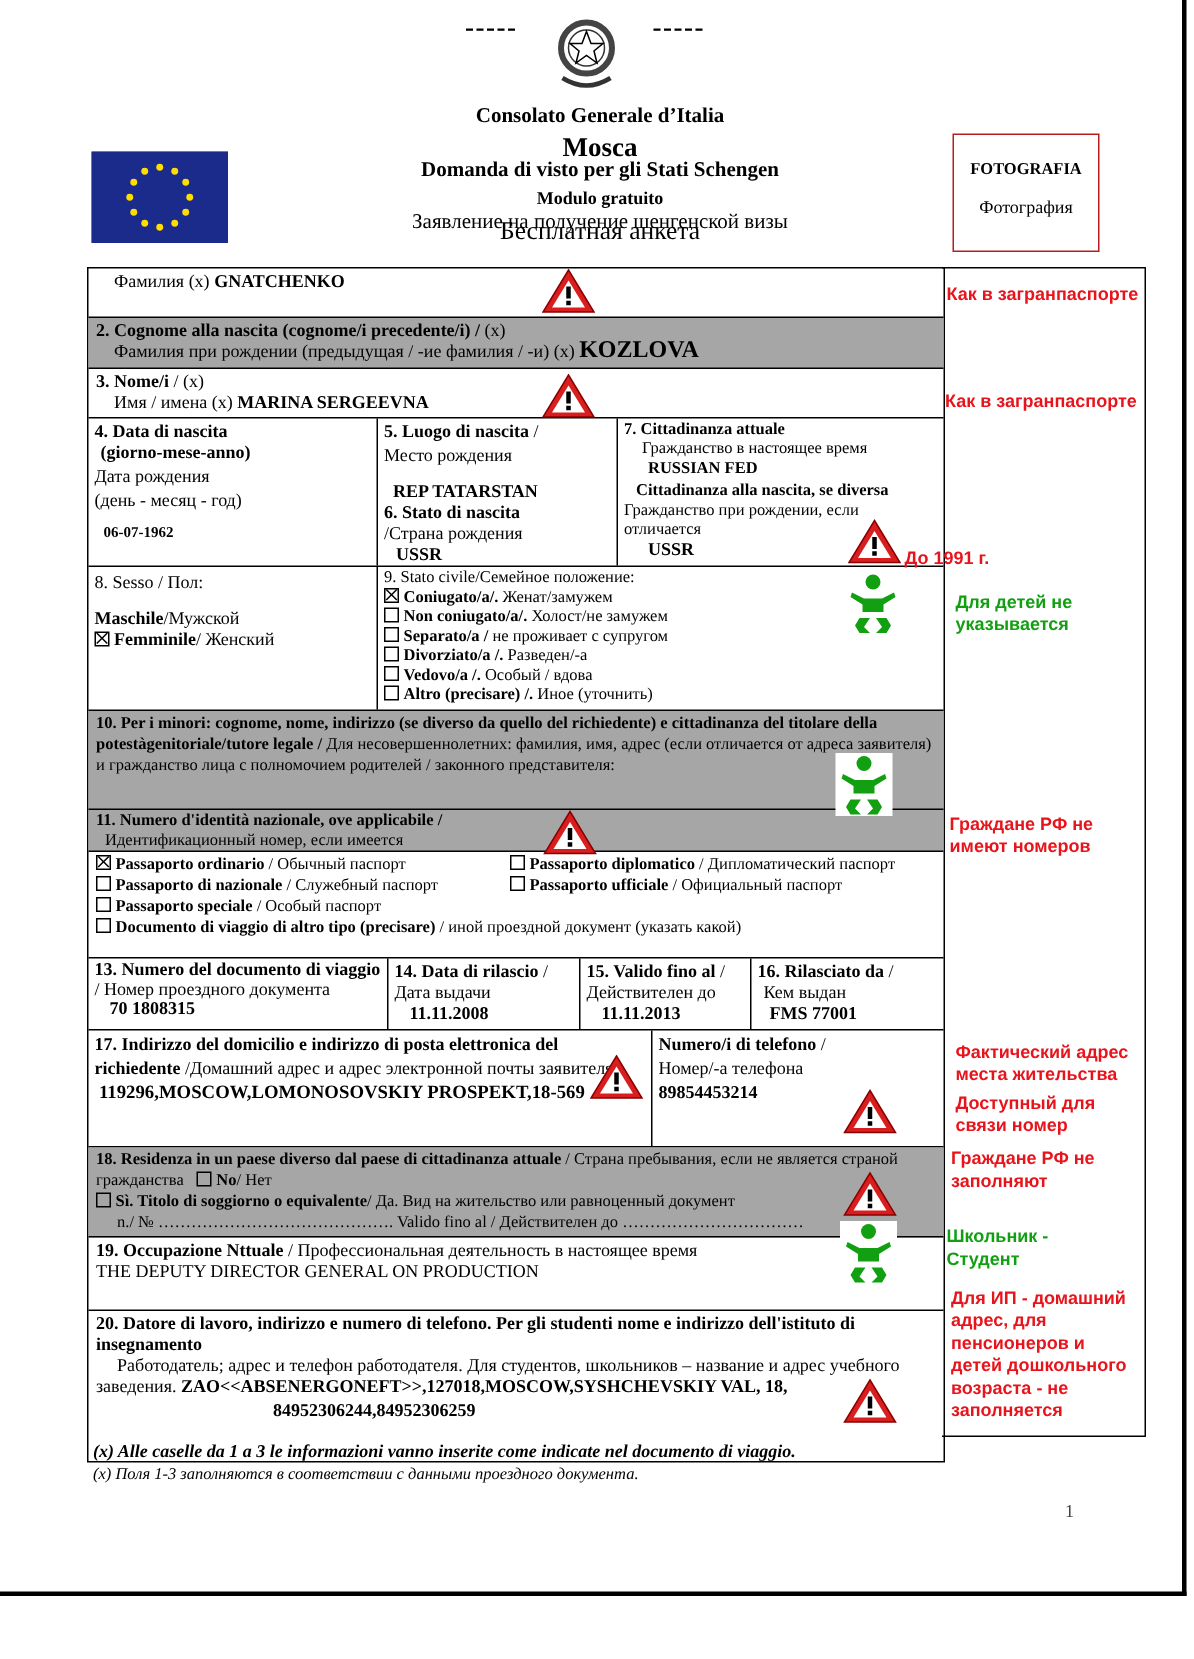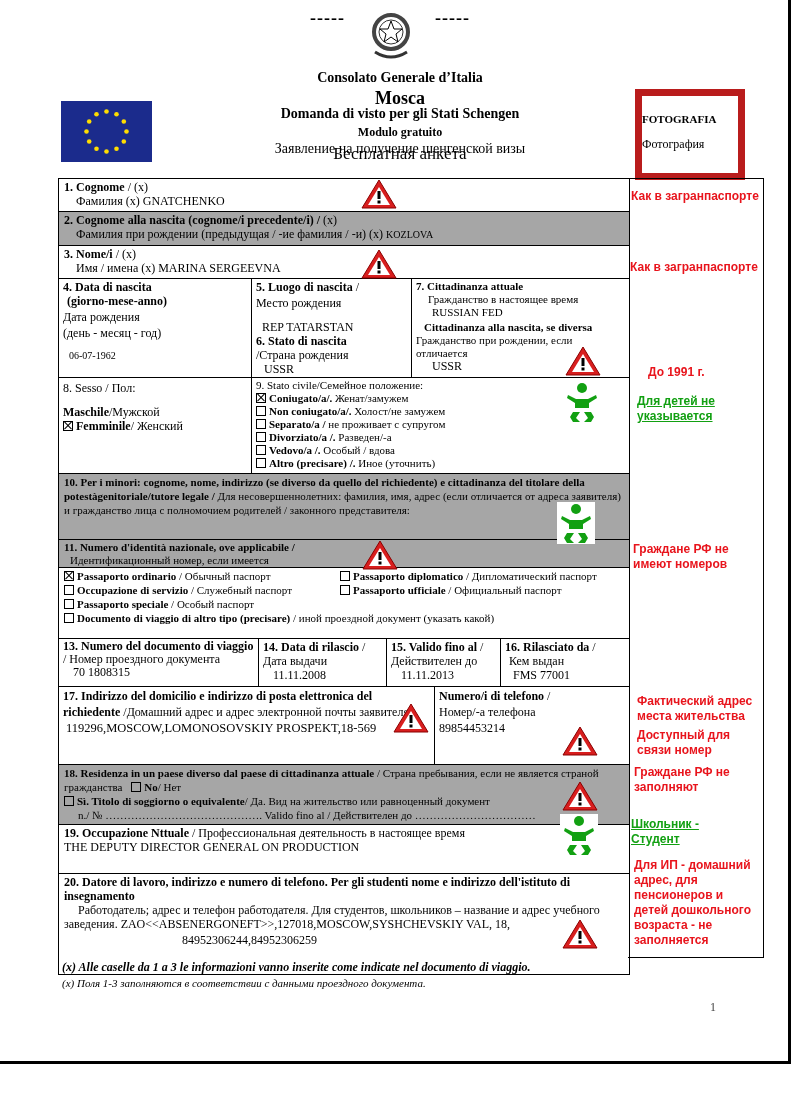--- a/index.html
+++ b/index.html
@@ -3,39 +3,39 @@
 <meta charset="utf-8">
 <style>
   html,body{margin:0;padding:0;}
   body{width:796px;height:1106px;background:#fff;position:relative;overflow:hidden;font-family:"Liberation Serif","DejaVu Serif",serif;color:#000;}
   .abs{position:absolute;}
   .pageframe{position:absolute;left:0;top:0;width:791px;height:1064px;border-right:3px solid #000;border-bottom:3px solid #000;box-sizing:border-box;}
   .dashes{position:absolute;top:8px;font-weight:bold;font-size:18px;letter-spacing:1px;}
   .emblem{position:absolute;left:369px;top:8px;width:44px;height:56px;}
   .hdr{position:absolute;left:230px;width:340px;text-align:center;}
   .eu{position:absolute;left:61px;top:101px;width:91px;height:61px;background:#1b2b8c;}
-  .photo{position:absolute;left:635px;top:89px;width:96px;height:77px;border:7px solid #b91c1c;text-align:left;font-size:11px;}
+  .photo{position:absolute;left:635px;top:89px;width:96px;height:77px;border:1px solid #b91c1c;text-align:center;font-size:11px;}
   .form{position:absolute;left:58px;top:178px;width:570px;border:1px solid #000;}
   .side{position:absolute;left:628px;top:178px;width:136px;height:780px;border:1px solid #000;border-left:none;box-sizing:border-box;}
   .row{border-bottom:1px solid #000;position:relative;box-sizing:border-box;font-size:12px;line-height:14px;padding:1px 5px;}
   .gray{background:#a6a6a6;}
   .b{font-weight:bold;}
   .cells{display:flex;border-bottom:1px solid #000;position:relative;}
   .cell{border-right:1px solid #000;font-size:12px;line-height:14px;padding:1px 4px;box-sizing:border-box;position:relative;}
   .cell:last-child{border-right:none;}
   .cb{display:inline-block;width:10px;height:10px;border:1px solid #000;vertical-align:-1px;margin-right:3px;position:relative;box-sizing:border-box;}
   .cb.x::before,.cb.x::after{content:"";position:absolute;left:-1px;top:3px;width:10px;height:1px;background:#000;transform:rotate(45deg);}
   .cb.x::after{transform:rotate(-45deg);}
   .warn{position:absolute;width:36px;height:30px;}
   .baby{position:absolute;width:38px;height:42px;background:#fff;}
   .note{position:absolute;font-family:"Liberation Sans","DejaVu Sans",sans-serif;font-weight:bold;font-size:12px;line-height:15px;}
   .red{color:#e8141c;}
-  .green{color:#12a012;text-decoration:underline;}
+  .green{color:#12a012;}
   .foot{position:absolute;left:62px;font-size:12px;font-style:italic;}
-  .val{font-weight:normal;}
+  .val{font-weight:bold;}
 </style>
 </head>
 <body>
 
 <div class="pageframe"></div>
 
 <div class="dashes" style="left:310px">-----</div>
 <div class="dashes" style="left:435px">-----</div>
 <svg class="emblem" viewBox="0 0 44 56">
   <circle cx="22" cy="24" r="17" fill="none" stroke="#444" stroke-width="4"></circle>
@@ -68,26 +68,25 @@
     </g>
 </svg>
 
 <div class="photo">
   <div class="b" style="margin-top:17px">FOTOGRAFIA</div>
   <div style="margin-top:12px;font-size:12px">Фотография</div>
 </div>
 
 <div class="form">
   <div class="row" style="height:33px">
-    <div><span class="b">1. Cognome</span><span> /  (x)</span></div>
     <div style="padding-left:12px"><span>Фамилия (x)</span> <span class="val">GNATCHENKO</span></div>
   </div>
   <div class="row gray" style="height:34px">
     <div><span class="b">2. Cognome alla nascita (cognome/i precedente/i) /</span><span>  (x)</span></div>
-    <div style="padding-left:12px"><span>Фамилия при рождении (предыдущая / -ие фамилия / -и) (x)</span> <span class="val" style="font-size:10px">KOZLOVA</span></div>
+    <div style="padding-left:12px"><span>Фамилия при рождении (предыдущая / -ие фамилия / -и) (x)</span> <span class="val" style="font-size:16px">KOZLOVA</span></div>
   </div>
   <div class="row" style="height:33px">
     <div><span class="b">3. Nome/i</span><span>  / (x)</span></div>
     <div style="padding-left:12px"><span>Имя / имена (x)</span> <span class="val">MARINA SERGEEVNA</span></div>
   </div>
   <div class="cells" style="height:98px">
     <div class="cell" style="width:193px">
       <div class="b">4. Data di nascita</div>
       <div class="b" style="padding-left:4px">(giorno-mese-anno)</div>
       <div style="margin-top:2px">Дата рождения</div>
@@ -133,21 +132,21 @@
   <div class="row gray" style="height:28px;font-size:11px;line-height:13px">
     <div class="b">11. Numero d'identità nazionale, ove applicabile /</div>
     <div style="padding-left:6px">Идентификационный номер, если имеется</div>
   </div>
   <div class="row" style="height:71px;font-size:11px;line-height:14px">
     <div style="display:flex">
       <div style="width:276px"><span class="cb x"></span><span class="b">Passaporto ordinario</span><span> / Обычный паспорт</span></div>
       <div><span class="cb"></span><span class="b">Passaporto diplomatico</span><span> / Дипломатический паспорт</span></div>
     </div>
     <div style="display:flex">
-      <div style="width:276px"><span class="cb"></span><span class="b">Occupazione di servizio</span><span> / Служебный паспорт</span></div>
+      <div style="width:276px"><span class="cb"></span><span class="b">Passaporto di nazionale</span><span> / Служебный паспорт</span></div>
       <div><span class="cb"></span><span class="b">Passaporto ufficiale</span><span> / Официальный паспорт</span></div>
     </div>
     <div><span class="cb"></span><span class="b">Passaporto speciale</span><span> / Особый паспорт</span></div>
     <div><span class="cb"></span><span class="b">Documento di viaggio di altro tipo (precisare)</span><span> / иной проездной документ (указать какой)</span></div>
   </div>
   <div class="cells" style="height:47px">
     <div class="cell" style="width:200px;line-height:13px">
       <span class="b">13. Numero del documento di viaggio</span><span> / Номер проездного документа</span>
       <div class="val" style="padding-left:10px">70 1808315</div>
     </div>
@@ -256,21 +255,21 @@
     <path d="M10,31 L17,31 L13,37 L17,41 L10,41 L7,36Z M28,31 L21,31 L25,37 L21,41 L28,41 L31,36Z" fill="#12a012"></path>
   </svg>
 <svg class="baby" style="left:560px;top:814px" viewBox="0 0 38 42">
     <circle cx="19" cy="7" r="5" fill="#12a012"></circle>
     <path d="M5,14 L13,18 L25,18 L33,14 L34,17 L26,22 L26,27 L12,27 L12,22 L4,17Z" fill="#12a012"></path>
     <path d="M10,31 L17,31 L13,37 L17,41 L10,41 L7,36Z M28,31 L21,31 L25,37 L21,41 L28,41 L31,36Z" fill="#12a012"></path>
   </svg>
 
 <div class="note red" style="left:631px;top:189px;width:130px">Как в загранпаспорте</div>
 <div class="note red" style="left:630px;top:260px;width:130px">Как в загранпаспорте</div>
-<div class="note red" style="left:648px;top:365px;width:130px">До 1991 г.</div>
+<div class="note red" style="left:603px;top:365px;width:130px">До 1991 г.</div>
 <div class="note green" style="left:637px;top:394px;width:100px">Для детей не указывается</div>
 <div class="note red" style="left:633px;top:542px;width:120px">Граждане РФ не имеют номеров</div>
 <div class="note red" style="left:637px;top:694px;width:125px">Фактический адрес места жительства</div>
 <div class="note red" style="left:637px;top:728px;width:115px">Доступный для связи номер</div>
 <div class="note red" style="left:634px;top:765px;width:100px">Граждане РФ  не  заполняют</div>
 <div class="note green" style="left:631px;top:817px;width:80px">Школьник - Студент</div>
 <div class="note red" style="left:634px;top:858px;width:125px">Для ИП - домашний адрес, для пенсионеров и детей дошкольного возраста - не заполняется</div>
 
 <div class="foot b" style="top:960px">(x) Alle caselle da 1 a 3 le informazioni vanno inserite come indicate nel documento di viaggio.</div>
 <div class="foot" style="top:977px;font-size:11px">(x) Поля 1-3 заполняются в соответствии с данными проездного документа.</div>

